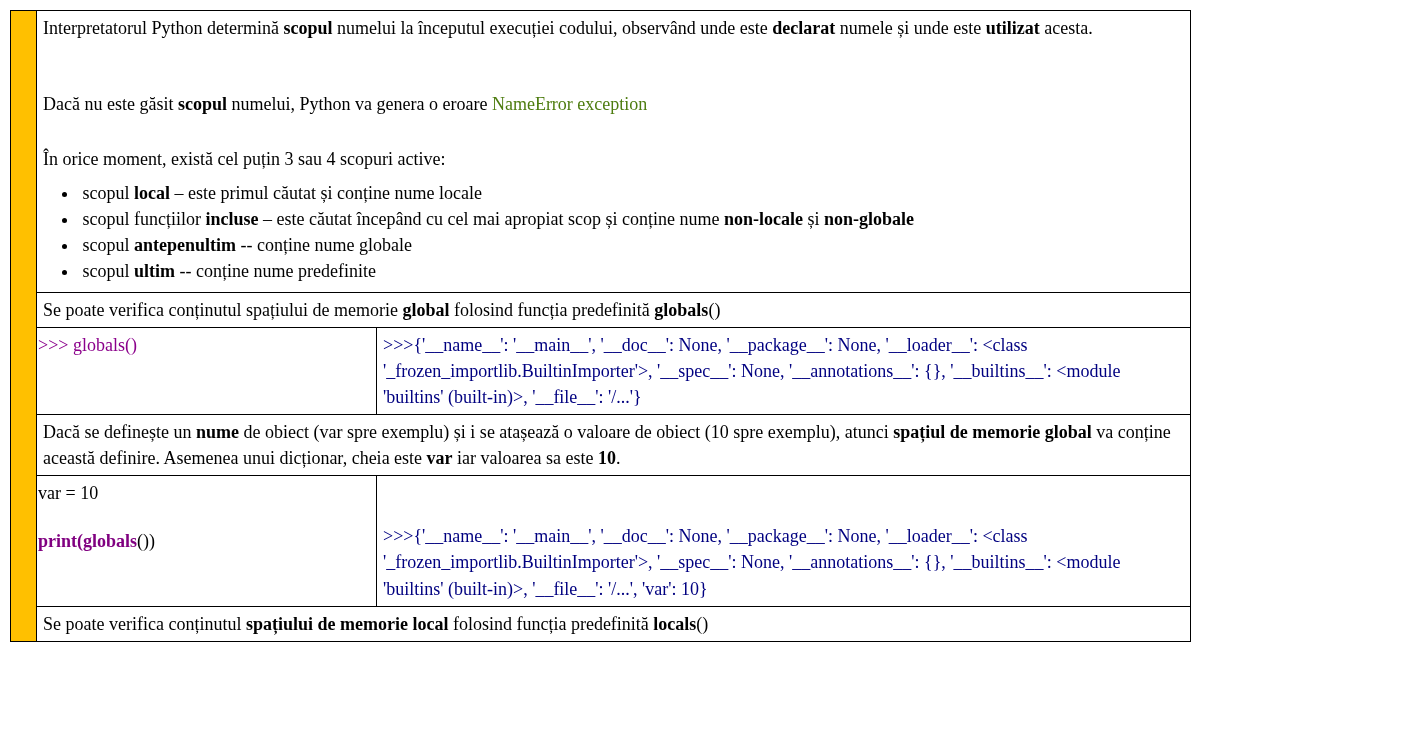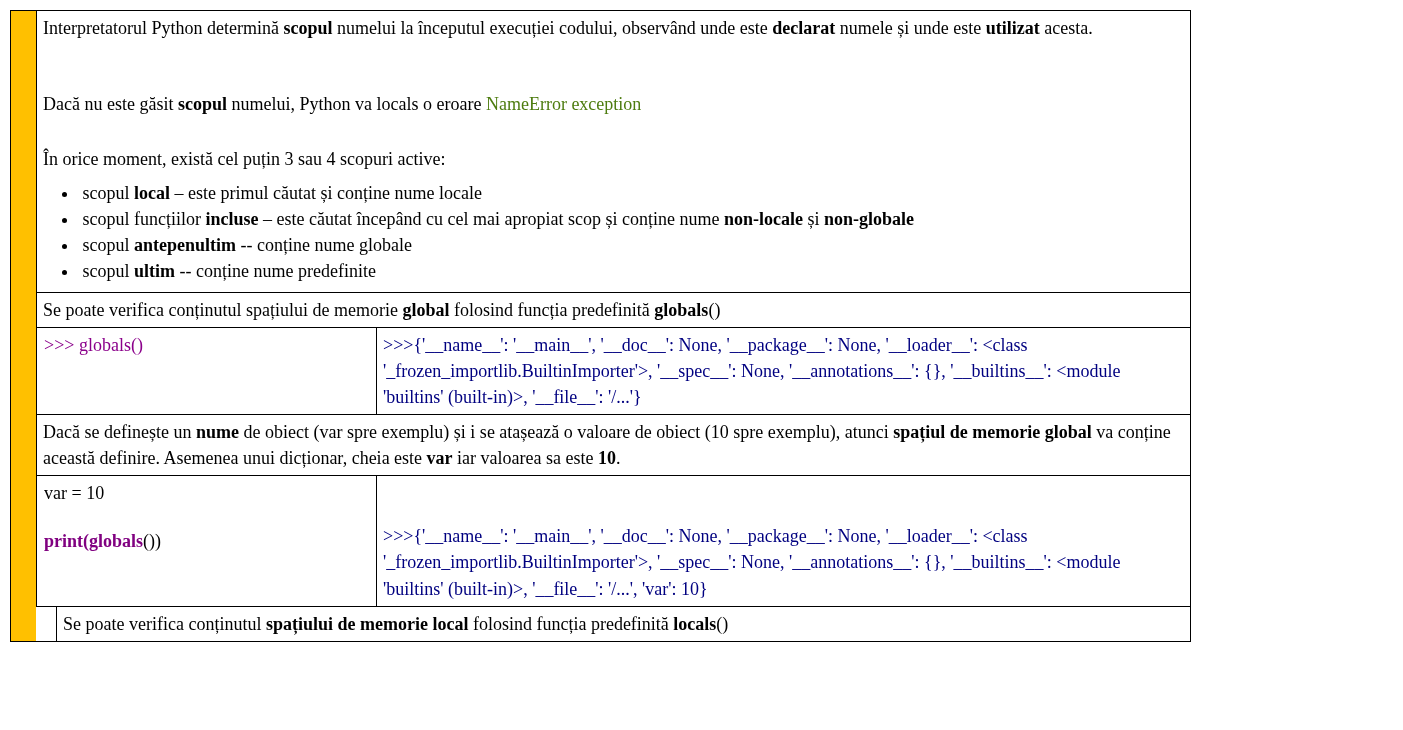--- a/index.html
+++ b/index.html
@@ -27,30 +27,29 @@
     display: flex;
     flex-direction: column;
   }
   .cell {
     border-bottom: 1px solid #000;
     border-left: 1px solid #000;
     padding: 4px 6px;
   }
   .cell:last-child {
     border-bottom: none;
-    margin-left: 20px;
   }
   .two-col {
     display: flex;
     border-bottom: 1px solid #000;
     border-left: 1px solid #000;
   }
   .two-col .left {
     width: 340px;
-    padding: 4px 7px;
+    padding: 4px 1px;
     border-right: 1px solid #000;
     flex: 0 0 340px;
   }
   .two-col .right {
     flex: 1;
     padding: 4px 6px;
   }
   .bold { font-weight: bold; }
   .red { color: #4d7c0f; }
   .purple-in { color: #8b008b; }
@@ -75,21 +74,21 @@
   <div class="stripe"></div>
   <div class="content">
 
     <div class="cell">
       <p>
         <span>Interpretatorul Python determină </span><span class="bold">scopul</span><span> numelui la începutul execuției codului, observând unde este </span><span class="bold">declarat</span><span> numele și unde este </span><span class="bold">utilizat</span><span> acesta.</span>
       </p>
       <div class="spacer"></div>
       <div class="spacer"></div>
       <p>
-        <span>Dacă nu este găsit </span><span class="bold">scopul</span><span> numelui, Python va locals o eroare </span><span class="red">NameError exception</span>
+        <span>Dacă nu este găsit </span><span class="bold">scopul</span><span> numelui, Python va genera o eroare </span><span class="red">NameError exception</span>
       </p>
       <div class="spacer"></div>
       <p>În orice moment, există cel puțin 3 sau 4 scopuri active:</p>
       <ul>
         <li>
           <span>scopul </span><span class="bold">local</span><span> – este primul căutat și conține nume locale</span>
         </li>
         <li>
           <span>scopul funcțiilor </span><span class="bold">incluse</span><span> – este căutat începând cu cel mai apropiat scop și conține nume </span><span class="bold">non-locale</span><span> și </span><span class="bold">non-globale</span>
         </li>

